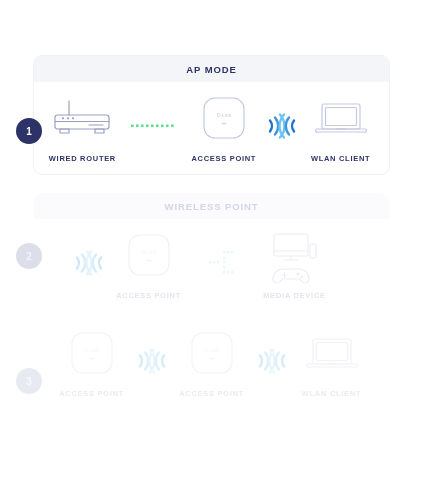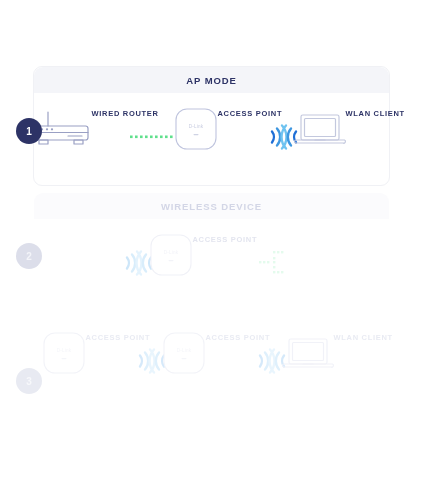--- a/index.html
+++ b/index.html
@@ -26,21 +26,21 @@
   
   .mode-card {
     position: absolute;
     left: 33px;
     width: 357px;
     box-sizing: border-box;
     border-radius: 9px;
     background: #ffffff;
     border: 1px solid #f0f1f5;
   }
-  .mode-card.row1 { top: 66px;  height: 120px; }
+  .mode-card.row1 { top: 55px;  height: 120px; }
   .mode-card.row2 { top: 192px; height: 118px; border-color: #fafafc; }
   .mode-card.row3 { top: 316px; height: 118px; border-color: #fcfcfd; }
 
   .mode-card.row2, .mode-card.row3 { border-color: transparent; }
 
   .card-header {
     height: 26px;
     border-radius: 9px 9px 0 0;
     display: flex;
     align-items: center;
@@ -93,22 +93,22 @@
   .nodes {
     display: flex;
     align-items: flex-start;
     justify-content: center;
     width: 100%;
     padding-top: 8px;
   }
   .node {
     width: 100px;
     display: flex;
-    flex-direction: row;
-    align-items: flex-start;
+    flex-direction: column;
+    align-items: center;
   }
   .node-art {
     height: 56px;
     display: flex;
     align-items: center;
     justify-content: center;
   }
   .node-label {
     margin-top: 8px;
     font-size: 7.5px;
@@ -226,21 +226,21 @@
           </div>
           <div class="node-label">WLAN CLIENT</div>
         </div>
 
       </div>
     </div>
   </div>
   <div class="step-badge b1">1</div>
 
   <div class="mode-card row2">
-    <div class="card-header">WIRELESS DEVICE</div>
+    <div class="card-header">WIRELESS POINT</div>
     <div class="card-body">
       <div class="nodes">
 
 
         <div class="conn narrow">
           <svg width="20" height="30" viewBox="0 0 20 30">
             <g fill="none" stroke-linecap="round">
               <path d="M3 9.5 A 9 9 0 0 1 3 20.5" stroke="#cde6f9" stroke-width="2.4"></path>
               <path d="M8 6.5 A 13 13 0 0 1 8 23.5" stroke="#d8edfb" stroke-width="2.4"></path>
               <path d="M13 3.5 A 17 17 0 0 1 13 26.5" stroke="#e4f3fd" stroke-width="2.4"></path>
@@ -281,20 +281,39 @@
               <rect x="12" y="15" width="2.4" height="2.4"></rect>
               <rect x="18" y="15" width="2.4" height="2.4"></rect>
               <rect x="18" y="20" width="2.4" height="2.4"></rect>
               <rect x="18" y="25" width="2.4" height="2.4"></rect>
               <rect x="22" y="25" width="2.4" height="2.4"></rect>
               <rect x="26" y="25" width="2.4" height="2.4"></rect>
             </g>
           </svg>
         </div>
 
+        <div class="node">
+          <div class="node-art">
+            <svg width="52" height="54" viewBox="0 0 52 54" style="margin-top:12px">
+              <g fill="none" stroke="#eceef6" stroke-width="1.2" stroke-linejoin="round" stroke-linecap="round">
+                <rect x="5" y="0" width="34" height="22" rx="1.6"></rect>
+                <line x1="5" y1="17" x2="39" y2="17"></line>
+                <line x1="22" y1="22" x2="22" y2="26"></line>
+                <line x1="15" y1="26" x2="29" y2="26"></line>
+                <rect x="41" y="10" width="6" height="14" rx="1.5"></rect>
+                <path d="M14 35 h16 a10 10 0 0 1 10 10 a4 4 0 0 1 -7 2.6 l-2.5 -2.6 h-17 l-2.5 2.6 a4 4 0 0 1 -7 -2.6 a10 10 0 0 1 10 -10 z"></path>
+                <line x1="13" y1="41" x2="18" y2="41"></line>
+                <line x1="15.5" y1="38.5" x2="15.5" y2="43.5"></line>
+                <circle cx="29" cy="40" r="0.9"></circle>
+                <circle cx="33" cy="43" r="0.9"></circle>
+              </g>
+            </svg>
+          </div>
+          <div class="node-label">MEDIA DEVICE</div>
+        </div>
 
       </div>
     </div>
   </div>
   <div class="step-badge b2">2</div>
 
   <div class="mode-card row3">
     <div class="card-body">
       <div class="nodes">
 

